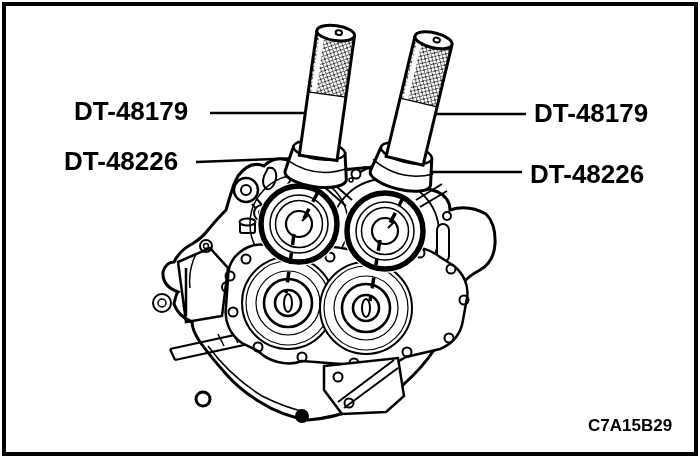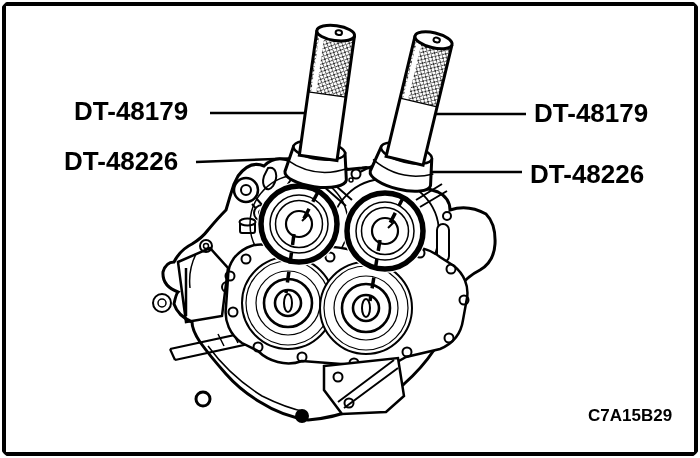--- a/index.html
+++ b/index.html
@@ -2,21 +2,20 @@
 <html><head>
 <meta charset="utf-8">
 <style>
   html,body{margin:0;padding:0;background:#fff;}
   #stage{
     position:relative;
     width:700px;height:458px;
     background:#fff;
     font-family:"Liberation Sans",sans-serif;
     overflow:hidden;
-    border-radius:14px;
   }
   .frame{
     position:absolute; inset:2px;
     border:4px solid #000;
     pointer-events:none;
   }
   .callout{
     position:absolute;
     font-weight:bold;
     font-size:26px;
@@ -232,16 +231,16 @@
         <ellipse cx="409" cy="36" rx="3.2" ry="2.4" fill="#fff" stroke-width="2"></ellipse>
       </g>
     </g>
   </svg>
 
   <div class="callout" style="left:74px;top:98px">DT-48179</div>
   <div class="callout" style="left:64px;top:148px">DT-48226</div>
   <div class="callout" style="left:534px;top:100px">DT-48179</div>
   <div class="callout" style="left:530px;top:161px">DT-48226</div>
 
-  <div class="figcode" style="left:588px;top:407px">C7A15B29</div>
+  <div class="figcode" style="left:588px;top:417px">C7A15B29</div>
 
   <div class="frame"></div>
 </div>
 
 </body></html>

